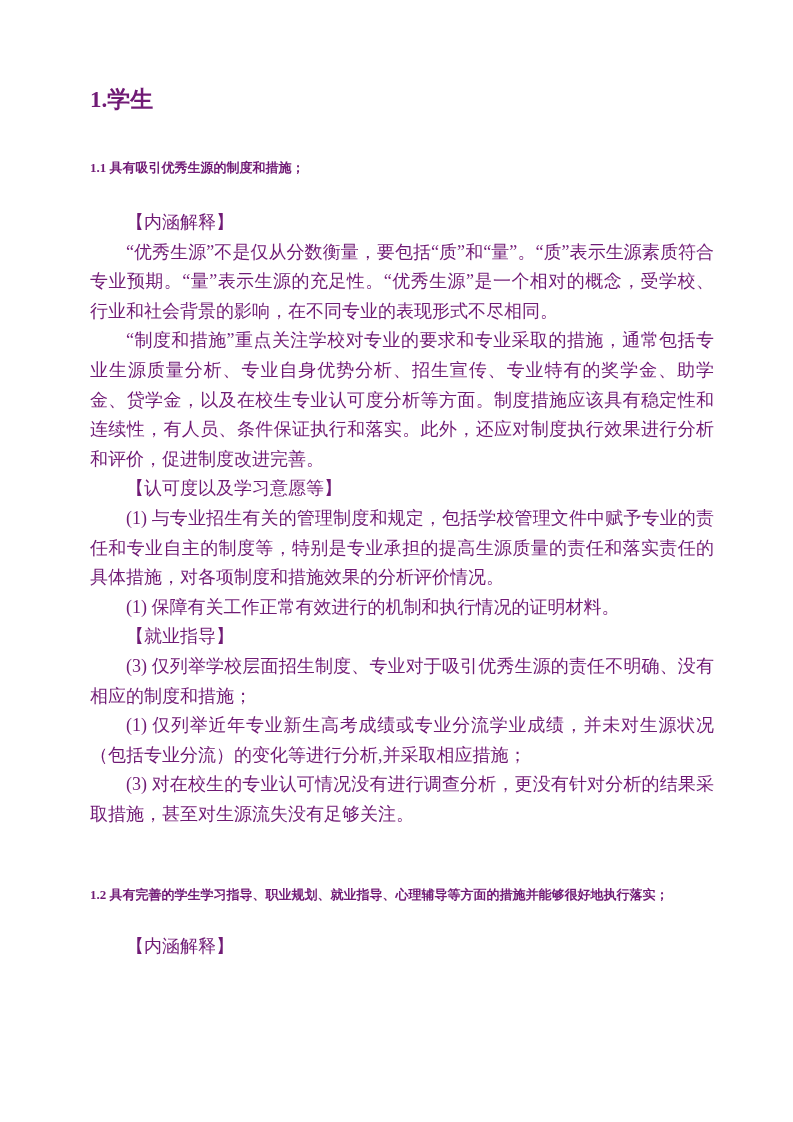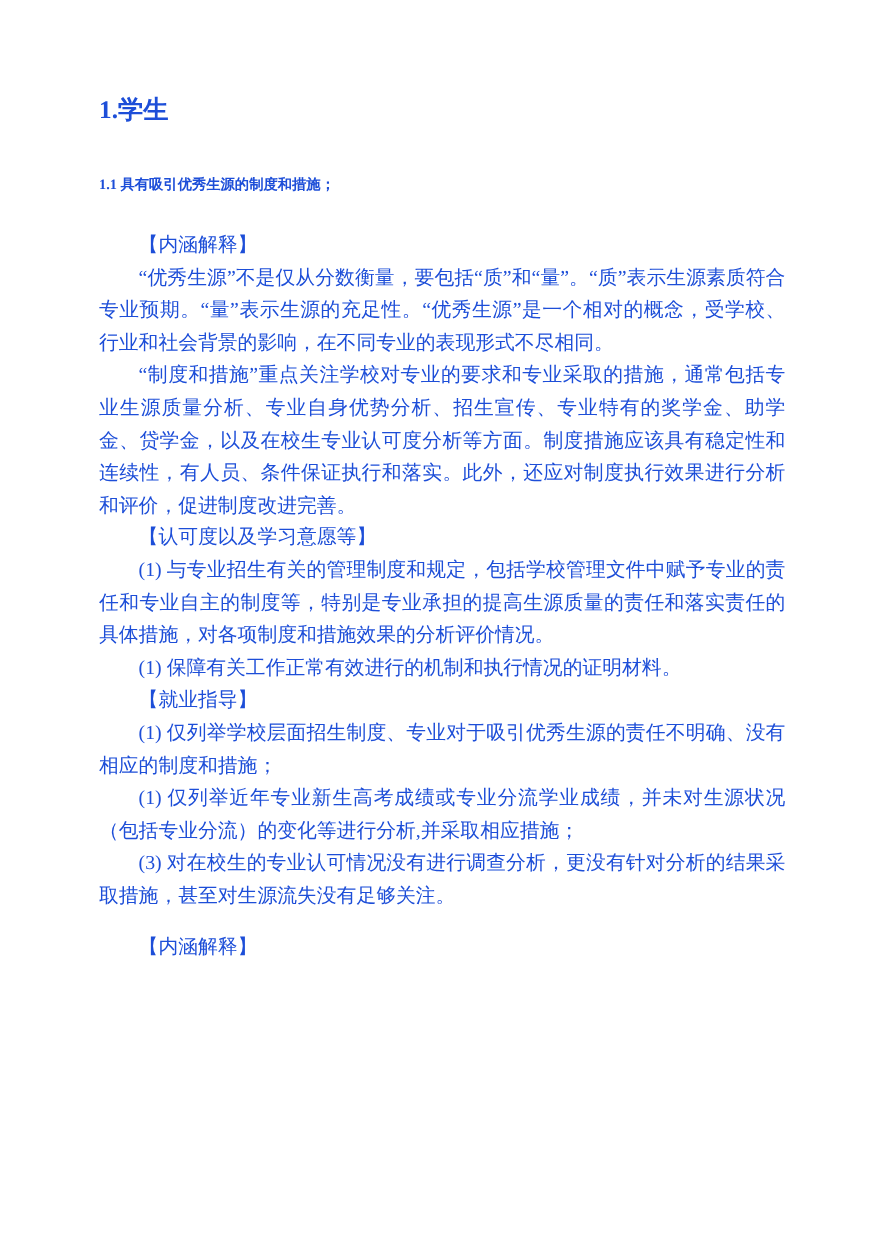--- a/index.html
+++ b/index.html
@@ -8,21 +8,21 @@
     background: #ffffff;
   }
   .page {
     position: relative;
     width: 793px;
     height: 1122px;
     margin: 0 auto;
     background: #ffffff;
     box-sizing: border-box;
     padding: 84px 79px 0 90px;
-    color: #1d4ed8;
+    color: #701a75;
     font-family: "Liberation Serif", "DejaVu Serif", serif;
     overflow: hidden;
   }
   .chapter-title {
     font-size: 23px;
     line-height: 32px;
     font-weight: bold;
     margin: 0;
   }
   .section-heading {
@@ -68,22 +68,23 @@
 
   <p class="body-para">【认可度以及学习意愿等】</p>
 
   <p class="body-para">(1) 与专业招生有关的管理制度和规定，包括学校管理文件中赋予专业的责任和专业自主的制度等，特别是专业承担的提高生源质量的责任和落实责任的具体措施，对各项制度和措施效果的分析评价情况。</p>
 
 
   <p class="body-para">(1) 保障有关工作正常有效进行的机制和执行情况的证明材料。</p>
 
   <p class="body-para">【就业指导】</p>
 
-  <p class="body-para">(1) 仅列举学校层面招生制度、专业对于吸引优秀生源的责任不明确、没有相应的制度和措施；</p>
+  <p class="body-para">(3) 仅列举学校层面招生制度、专业对于吸引优秀生源的责任不明确、没有相应的制度和措施；</p>
 
   <p class="body-para">(1) 仅列举近年专业新生高考成绩或专业分流学业成绩，并未对生源状况（包括专业分流）的变化等进行分析,并采取相应措施；</p>
 
   <p class="body-para">(3) 对在校生的专业认可情况没有进行调查分析，更没有针对分析的结果采取措施，甚至对生源流失没有足够关注。</p>
 
+  <h2 class="section-heading wide">1.2 具有完善的学生学习指导、职业规划、就业指导、心理辅导等方面的措施并能够很好地执行落实；</h2>
 
   <p class="body-para last-label">【内涵解释】</p>
 
 </div>
 
 </body></html>

